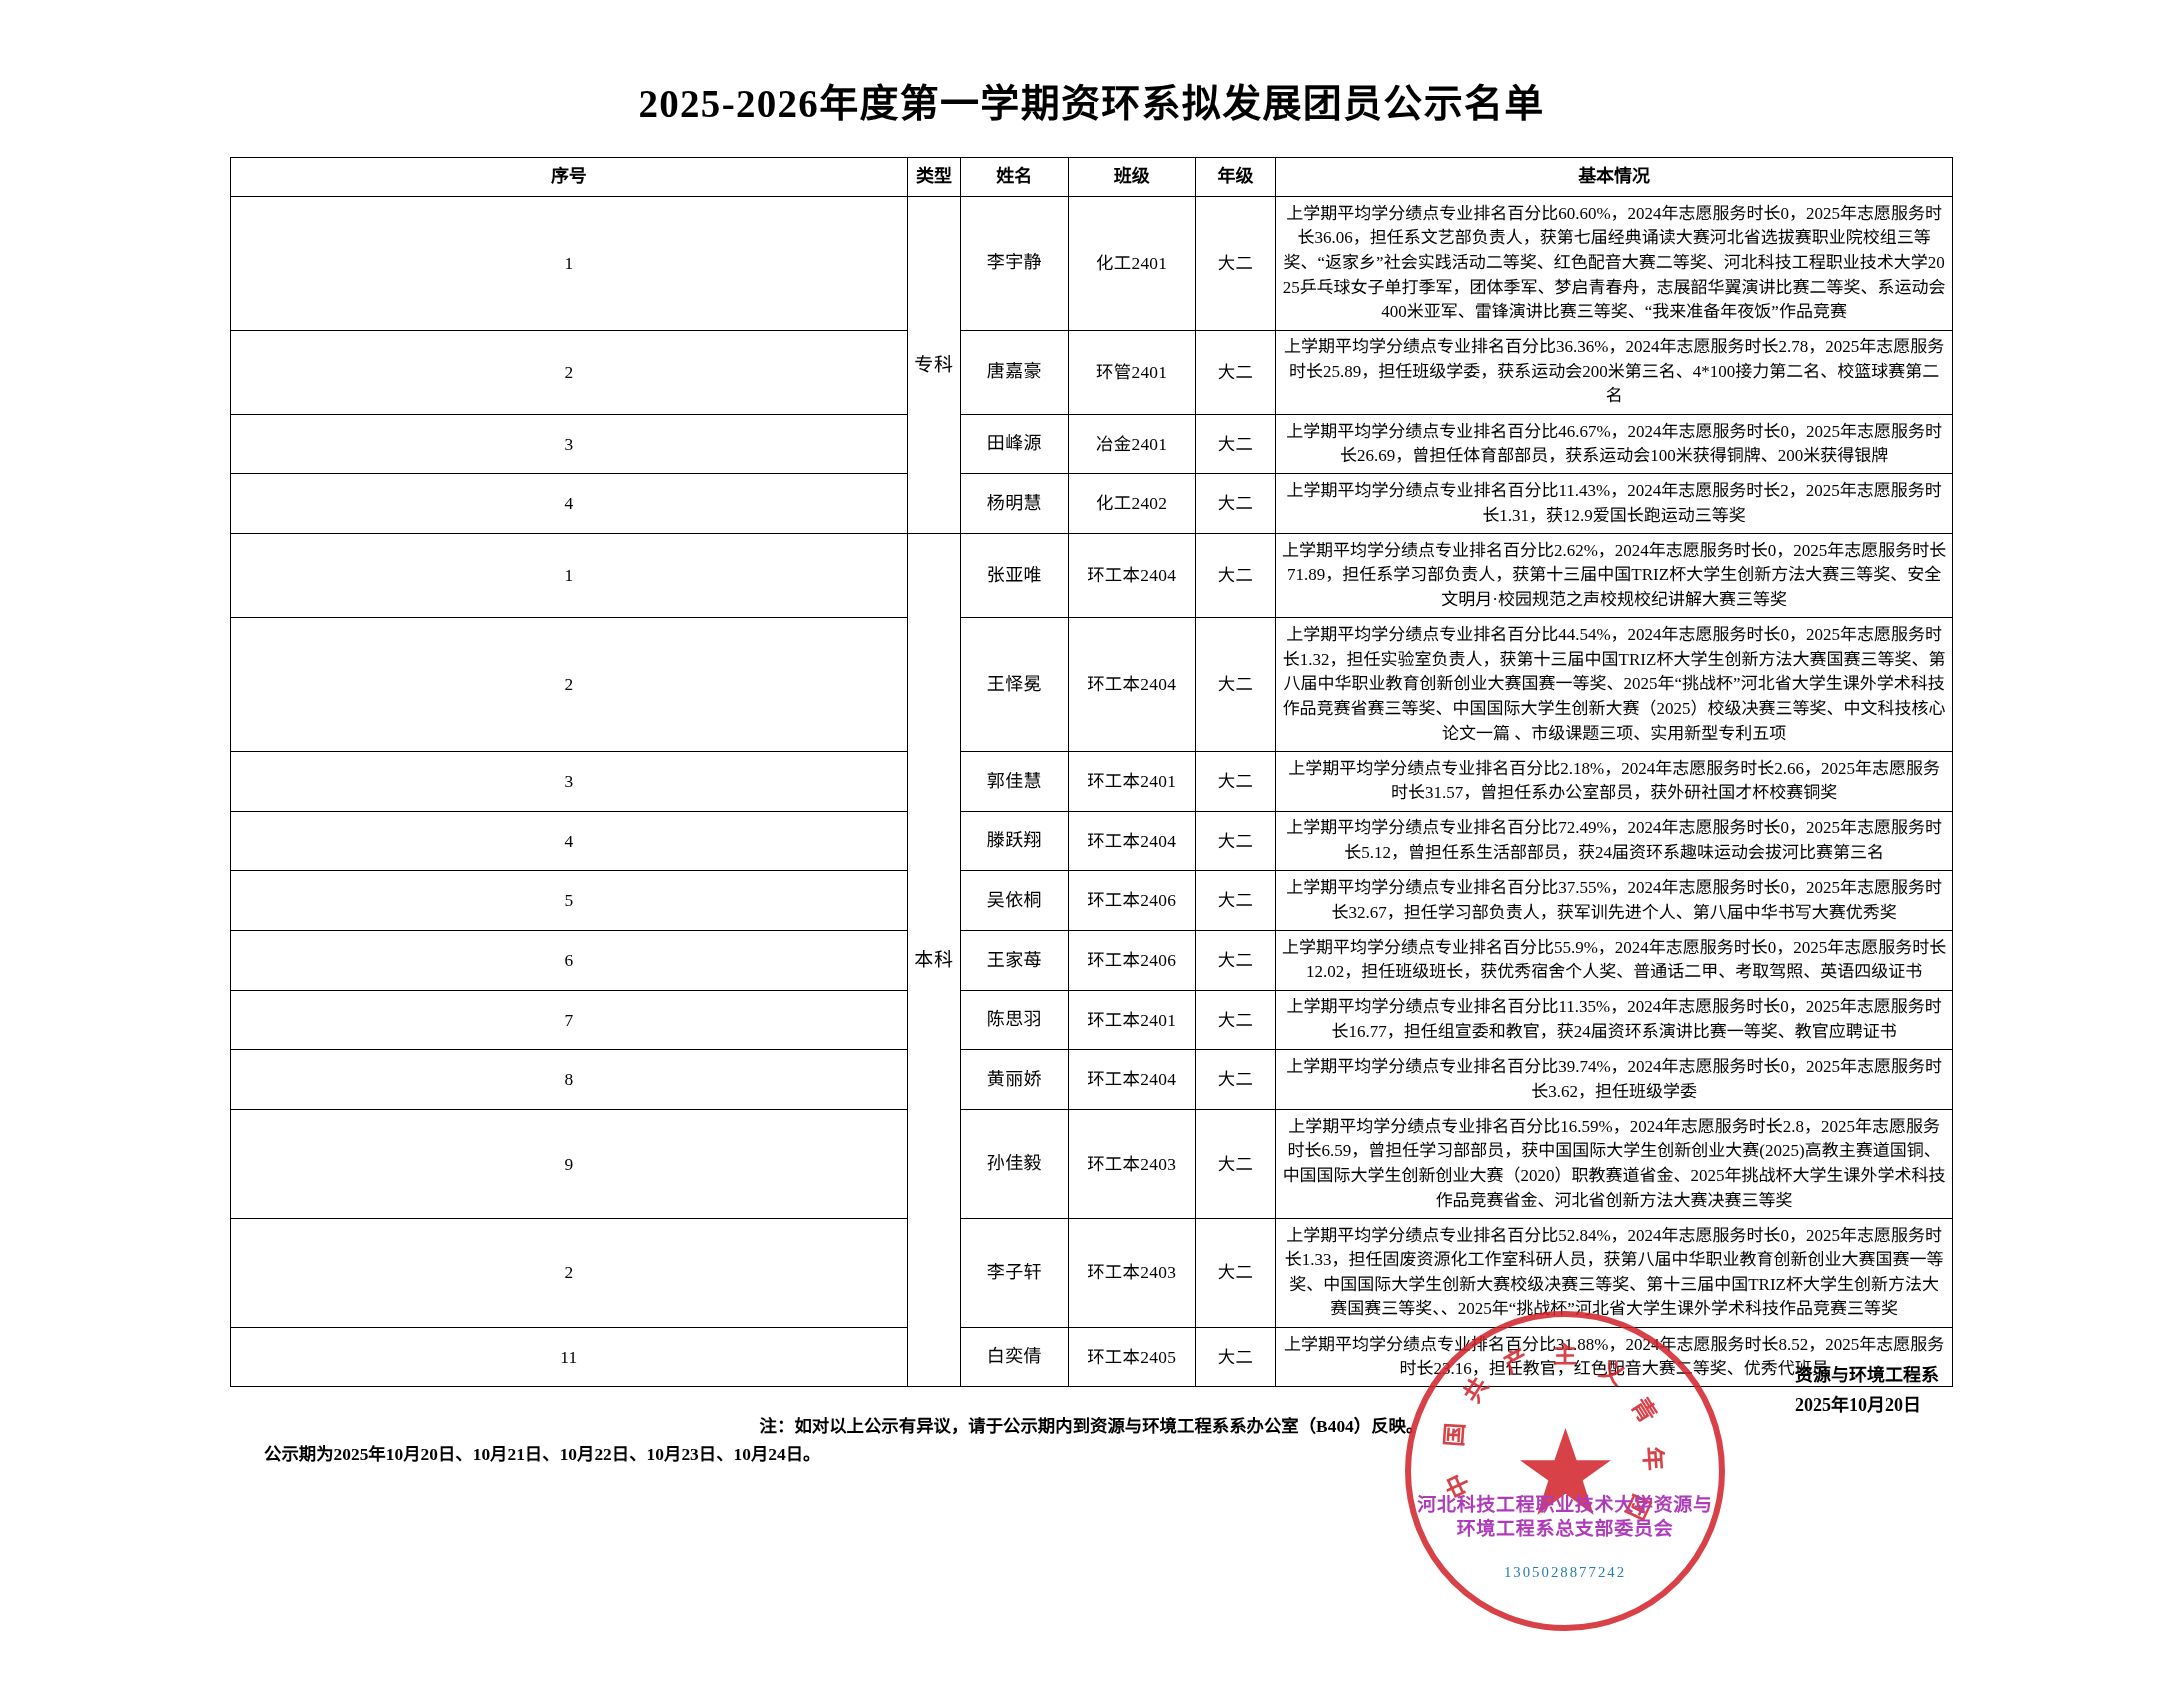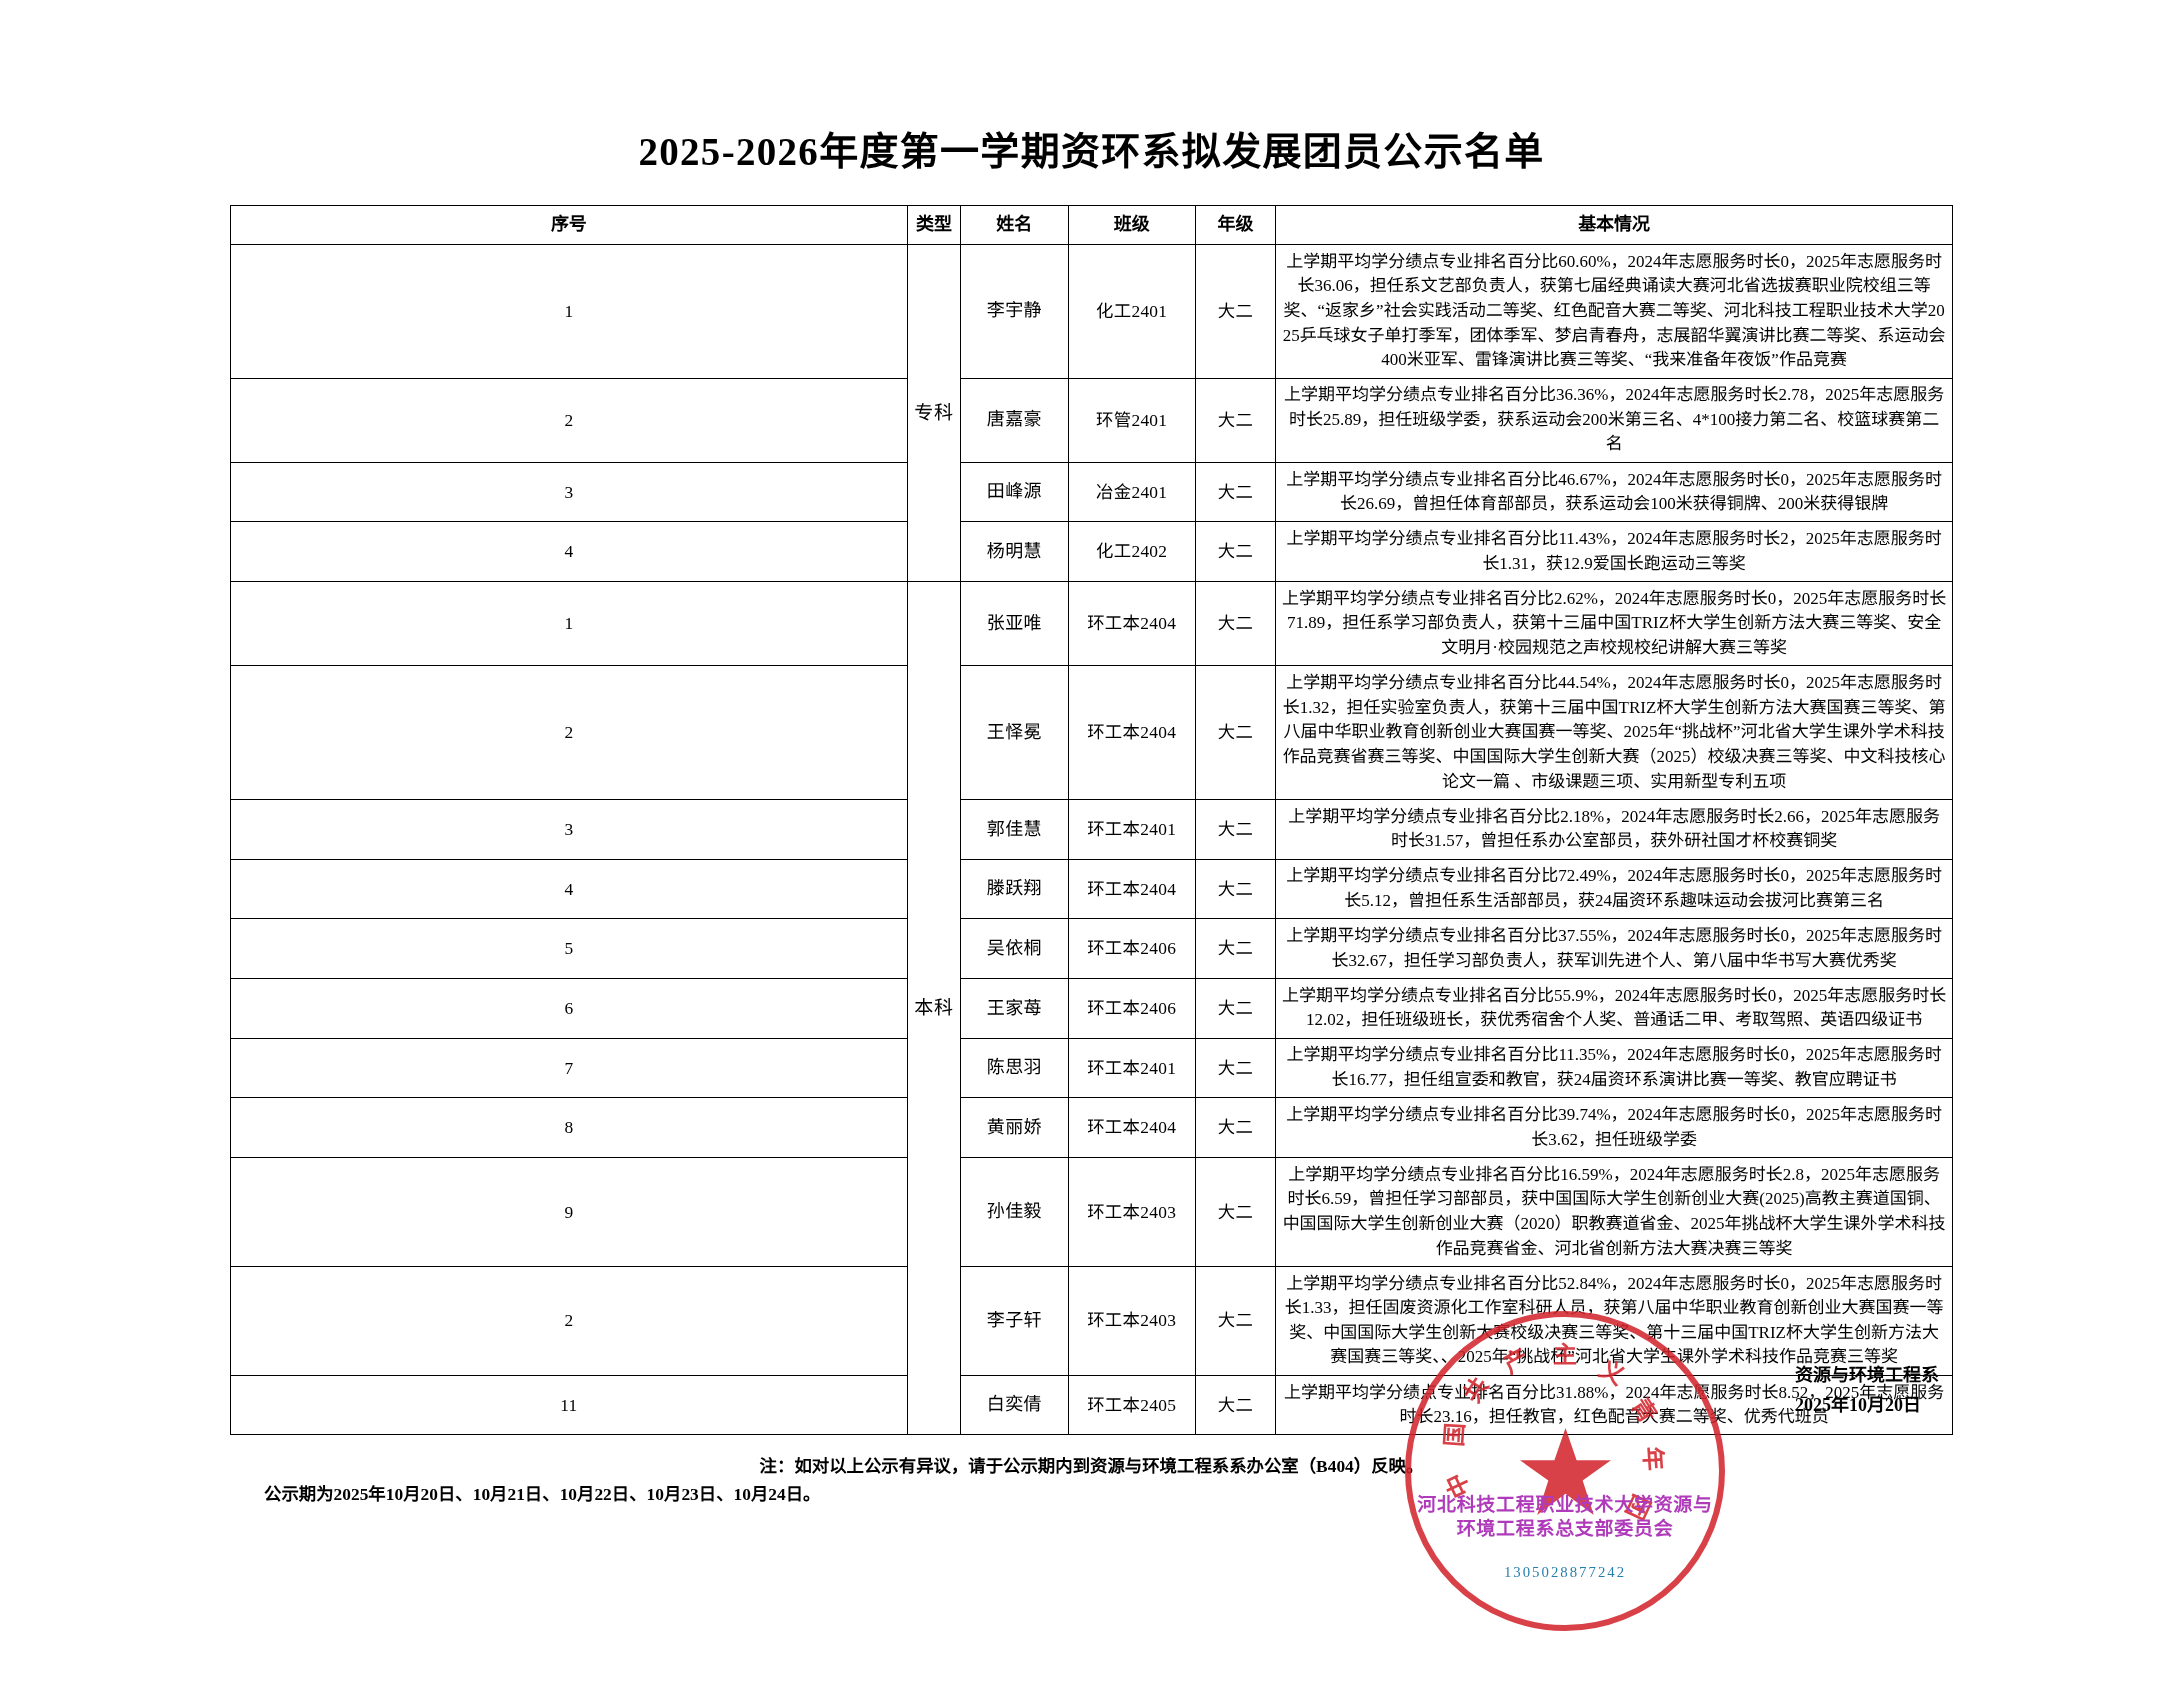--- a/index.html
+++ b/index.html
@@ -22,21 +22,21 @@
     height: 1686px;
     box-sizing: border-box;
     padding: 0;
   }
   .doc-title {
     text-align: center;
     font-size: 39px;
     font-weight: bold;
     letter-spacing: 1.3px;
     margin: 0;
-    padding-top: 120px;
+    padding-top: 72px;
     padding-bottom: 17.4px;
     font-family: "Liberation Serif", "DejaVu Serif", serif;
   }
   .table-wrap {
     margin: 0 auto;
     width: 1723px;
   }
   table.main {
     border-collapse: collapse;
     width: 100%;
@@ -77,21 +77,21 @@
   }
   td.name, td.klass, td.grade, td.idx {
     font-weight: bold;
     letter-spacing: 0.3px;
   }
   td.name { font-size: 18px; }
   td.klass { font-size: 17.4px; }
   td.grade { font-size: 17.4px; }
   td.idx { font-size: 17.4px; }
   .notes {
-    margin: 8px auto;
+    margin: 16px auto;
     width: 1723px;
     padding-top: 9.4px;
     font-size: 17.4px;
     line-height: 1.6;
   }
   .notes .line1 { text-align: center; font-weight: bold; }
   .notes .line2 { padding-left: 34px; font-weight: bold; }
   .signature {
     position: absolute;
     right: 244px;

